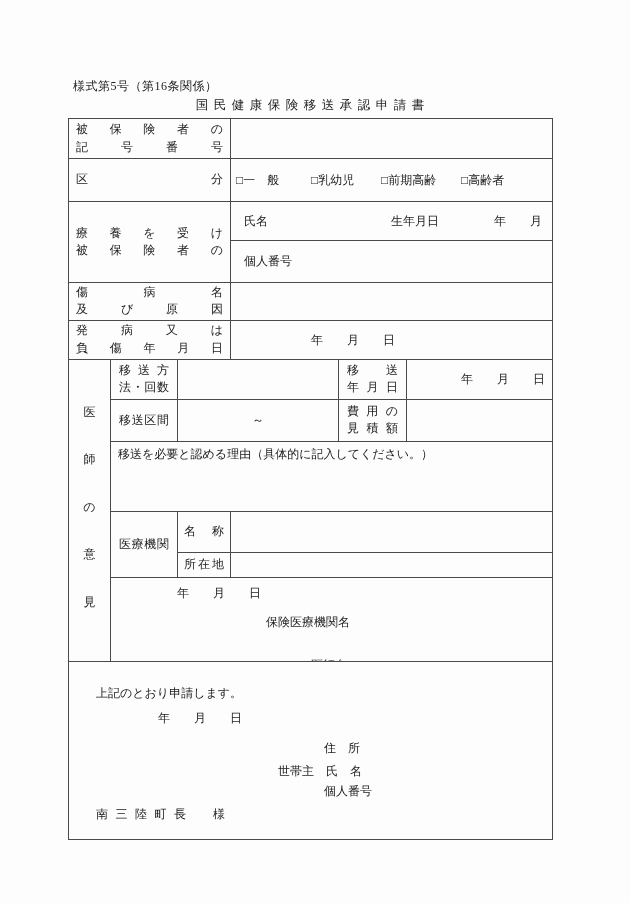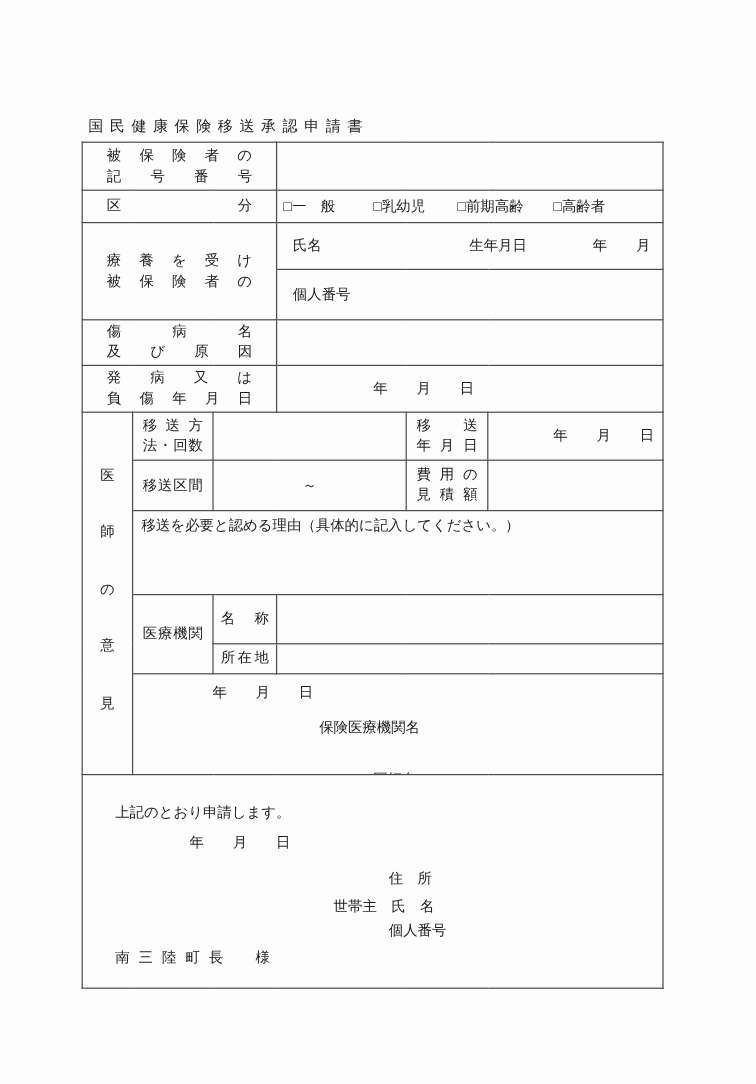--- a/index.html
+++ b/index.html
@@ -9,35 +9,35 @@
     background:#ffffff;
     font-family:"Liberation Serif","DejaVu Serif",serif;
     color:#1c1c1c;
     font-size:12px;
   }
   .sheet { position:relative; width:630px; height:903px; background:#fdfdfd; overflow:hidden; }
 
   .form-note { position:absolute; left:73px; top:78px; font-size:12px; letter-spacing:0.5px; }
   .title {
     position:absolute; left:68px; top:97px; width:484px;
-    text-align:left; font-size:12.5px; letter-spacing:5.5px;
+    text-align:center; font-size:12.5px; letter-spacing:5.5px;
     text-indent:5.5px; 
   }
 
   table.form {
     position:absolute; left:68px; top:118px; width:484px;
     border-collapse:collapse; table-layout:fixed;
   }
   td {
     border:1px solid #4a4a4a; padding:12px;
     font-size:12px; vertical-align:middle;
     overflow:hidden;
   }
   
-  td.lbl { padding:1px 20px;font-family:Liberation Serif, serif; }
+  td.lbl { padding:1px 7px;font-family:Liberation Serif, serif; }
   td.lbl2 { padding:1px 8px;margin-top:40px; }
   td.lbl3 { padding:1px 6px; }
   .jline {
     display:block;
     text-align:justify;
     text-align-last:justify;
     text-justify:inter-ideograph;
     line-height:1.45;
   }
   td.rel { position:relative; }
@@ -60,20 +60,21 @@
 
   
   .line { line-height:1.2; white-space:nowrap; }
   .recipient { letter-spacing:7.5px;text-align:right; }
 </style>
 </head>
 <body>
 
 <div class="sheet">
 
+  <div class="form-note">様式第5号（第16条関係）</div>
   <div class="title">国民健康保険移送承認申請書</div>
 
   <table class="form">
     <colgroup>
       <col style="width:42px">
         <col style="width:67px">
         <col style="width:53px">
       <col style="width:108px">
         <col style="width:68px">
         <col style="width:146px">
@@ -81,21 +82,21 @@
 
     <tbody>
         <tr style="height:40px">
       <td colspan="3" class="lbl">
         <span class="jline">被保険者の</span>
         <span class="jline">記号番号</span>
       </td>
       <td colspan="3"></td>
     </tr>
 
-    <tr style="height:27px">
+    <tr style="height:43px">
       <td colspan="3" class="lbl">
         <span class="jline">区分</span>
       </td>
       <td colspan="3" class="rel">
         <span class="opt" style="left:5px"><span class="cb">□</span><span>一　般</span></span>
         <span class="opt" style="left:80px"><span class="cb">□</span><span>乳幼児</span></span>
         <span class="opt" style="left:150px"><span class="cb">□</span><span>前期高齢</span></span>
         <span class="opt" style="left:230px"><span class="cb">□</span><span>高齢者</span></span>
       </td>
     </tr>

